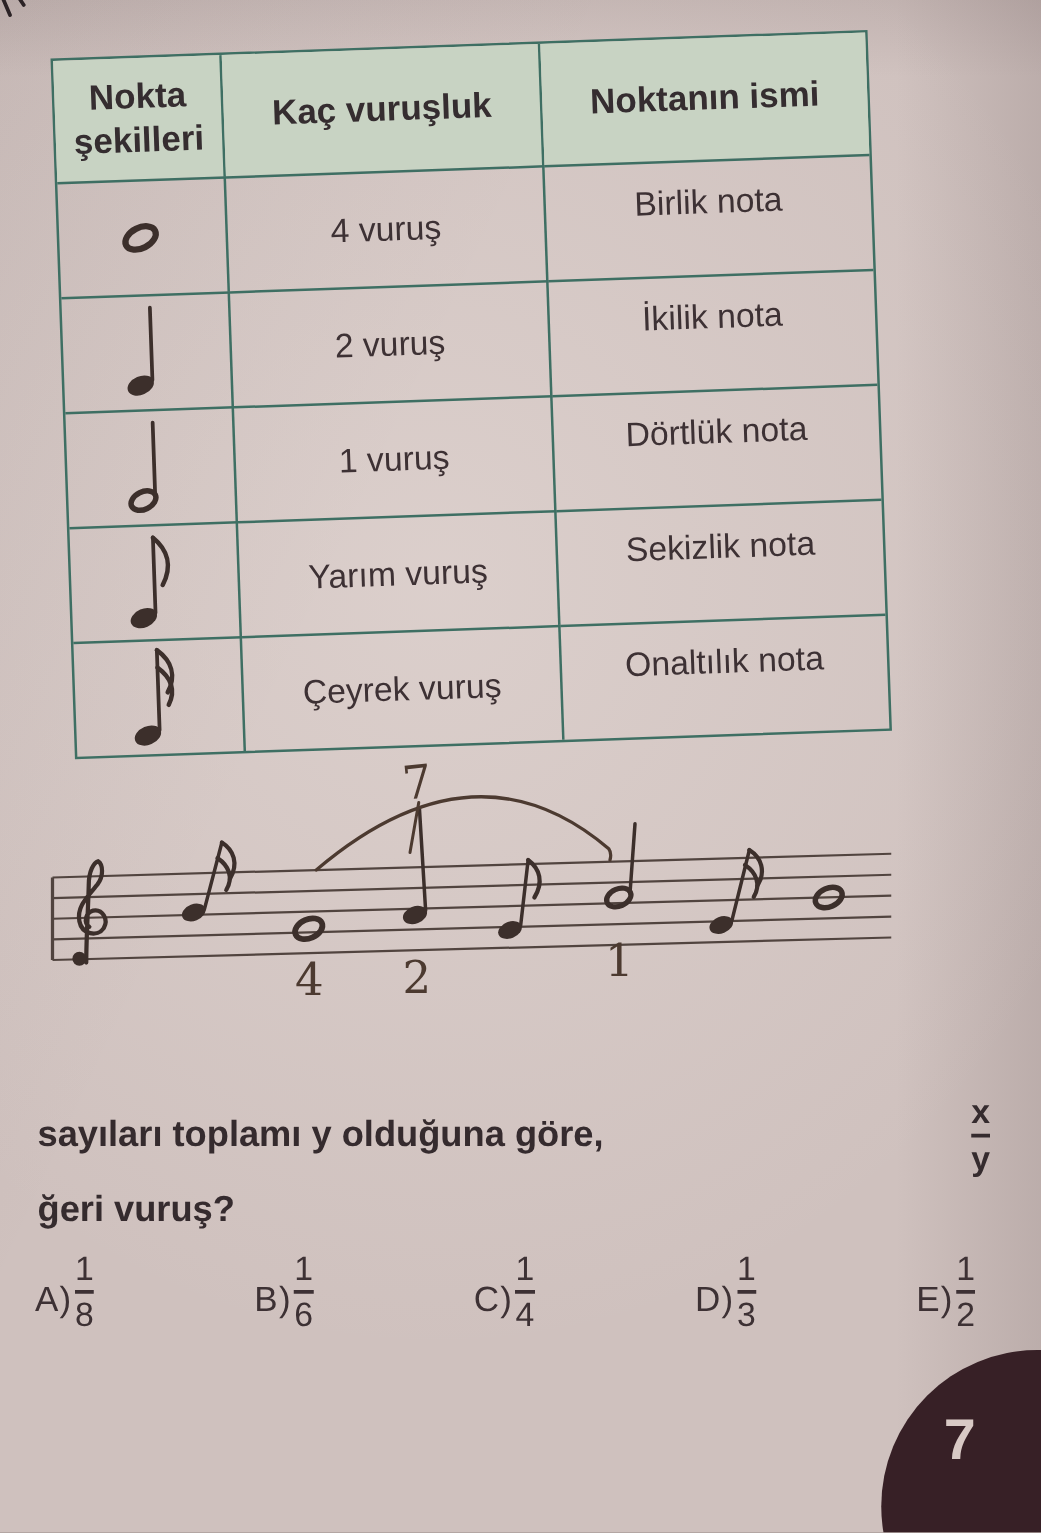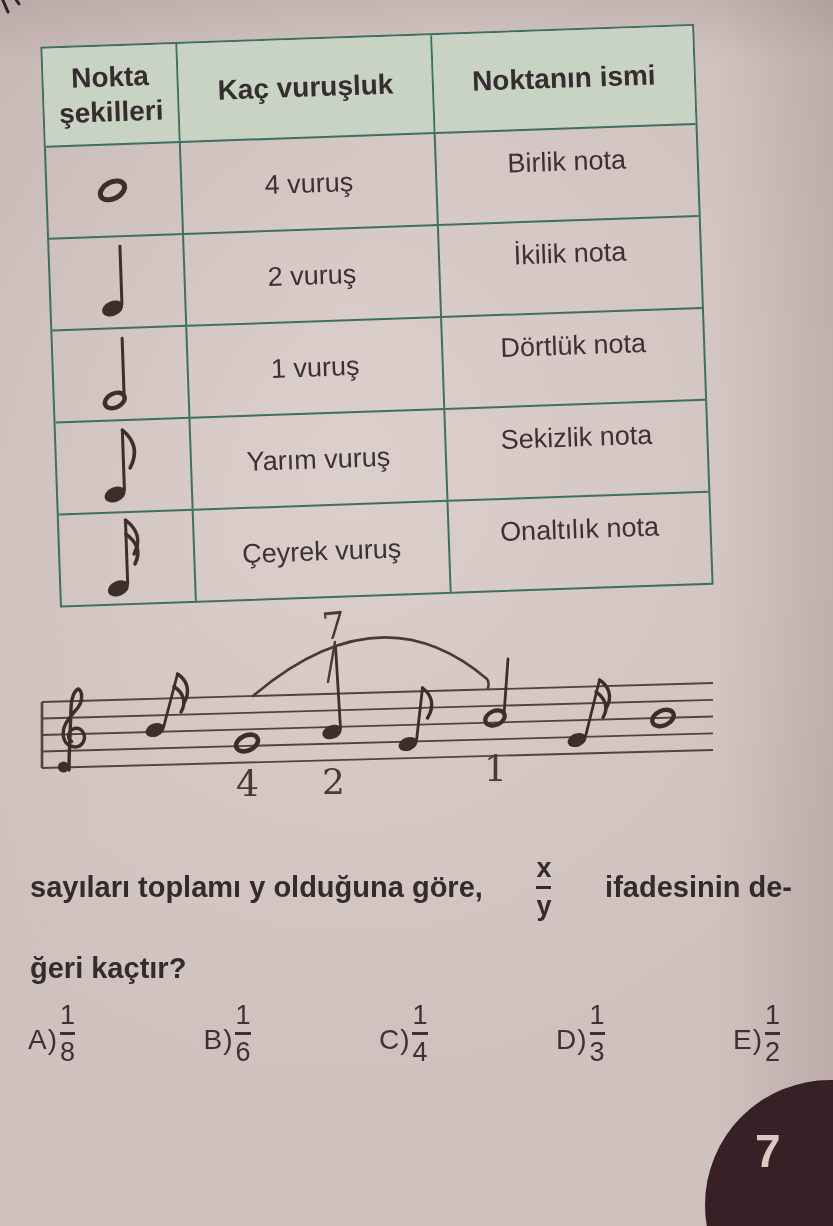--- a/index.html
+++ b/index.html
@@ -33,21 +33,21 @@
   .th{background:#c8d3c3;align-items:center;text-align:center;
       font-weight:bold;font-size:28px;line-height:1.22;color:#352d30;}
   .td-icon{align-items:center;}
   .td-beats{align-items:center;font-size:27px;color:#3d3134;}
   .td-name{align-items:flex-start;padding-top:17px;font-size:27px;color:#3d3134;}
   
   .music{position:absolute;left:25px;top:600px;}
   
   .q-line{position:absolute;left:30px;width:762px;font-weight:bold;font-size:29px;color:#352b2e;}
   .q1{top:820px;text-align:justify;text-align-last:justify;}
-  .q2{top:842px;height:90px;display:flex;align-items:center;justify-content:space-between;}
+  .q2{top:863px;height:90px;display:flex;align-items:center;justify-content:space-between;}
   .q3{top:952px;}
   .frac{display:inline-flex;flex-direction:column;align-items:center;}
   .frac .num,.frac .den{line-height:1.12;}
   .frac .bar{align-self:stretch;height:3px;background:#352b2e;margin:2px 0;}
   .q2 .frac{font-size:27px;}
   
   .options{position:absolute;left:28px;top:1000px;width:752px;
            display:flex;justify-content:space-between;align-items:flex-start;
            font-size:27px;color:#3d3134;}
   .opt{display:flex;}
@@ -208,23 +208,22 @@
     <text x="459" y="181" font-family="DejaVu Serif, serif" font-size="36" fill="#4c3a30">1</text>
   </svg>
 
   <div class="q-line q2">
     <span>sayıları toplamı y olduğuna göre,</span>
     <span class="frac">
       <span class="num">x</span>
       <span class="bar"></span>
       <span class="den">y</span>
     </span>
-    <span>ifadesinin de-</span>
-  </div>
-  <div class="q-line q3">ğeri kaçtır?</div>
+  </div>
+  <div class="q-line q3">ğeri vuruş?</div>
 
   <div class="options">
     <div class="opt">
       <span class="opt-label">A)</span>
       <span class="frac">
         <span class="num">1</span>
         <span class="bar"></span>
         <span class="den">8</span>
       </span>
     </div>

